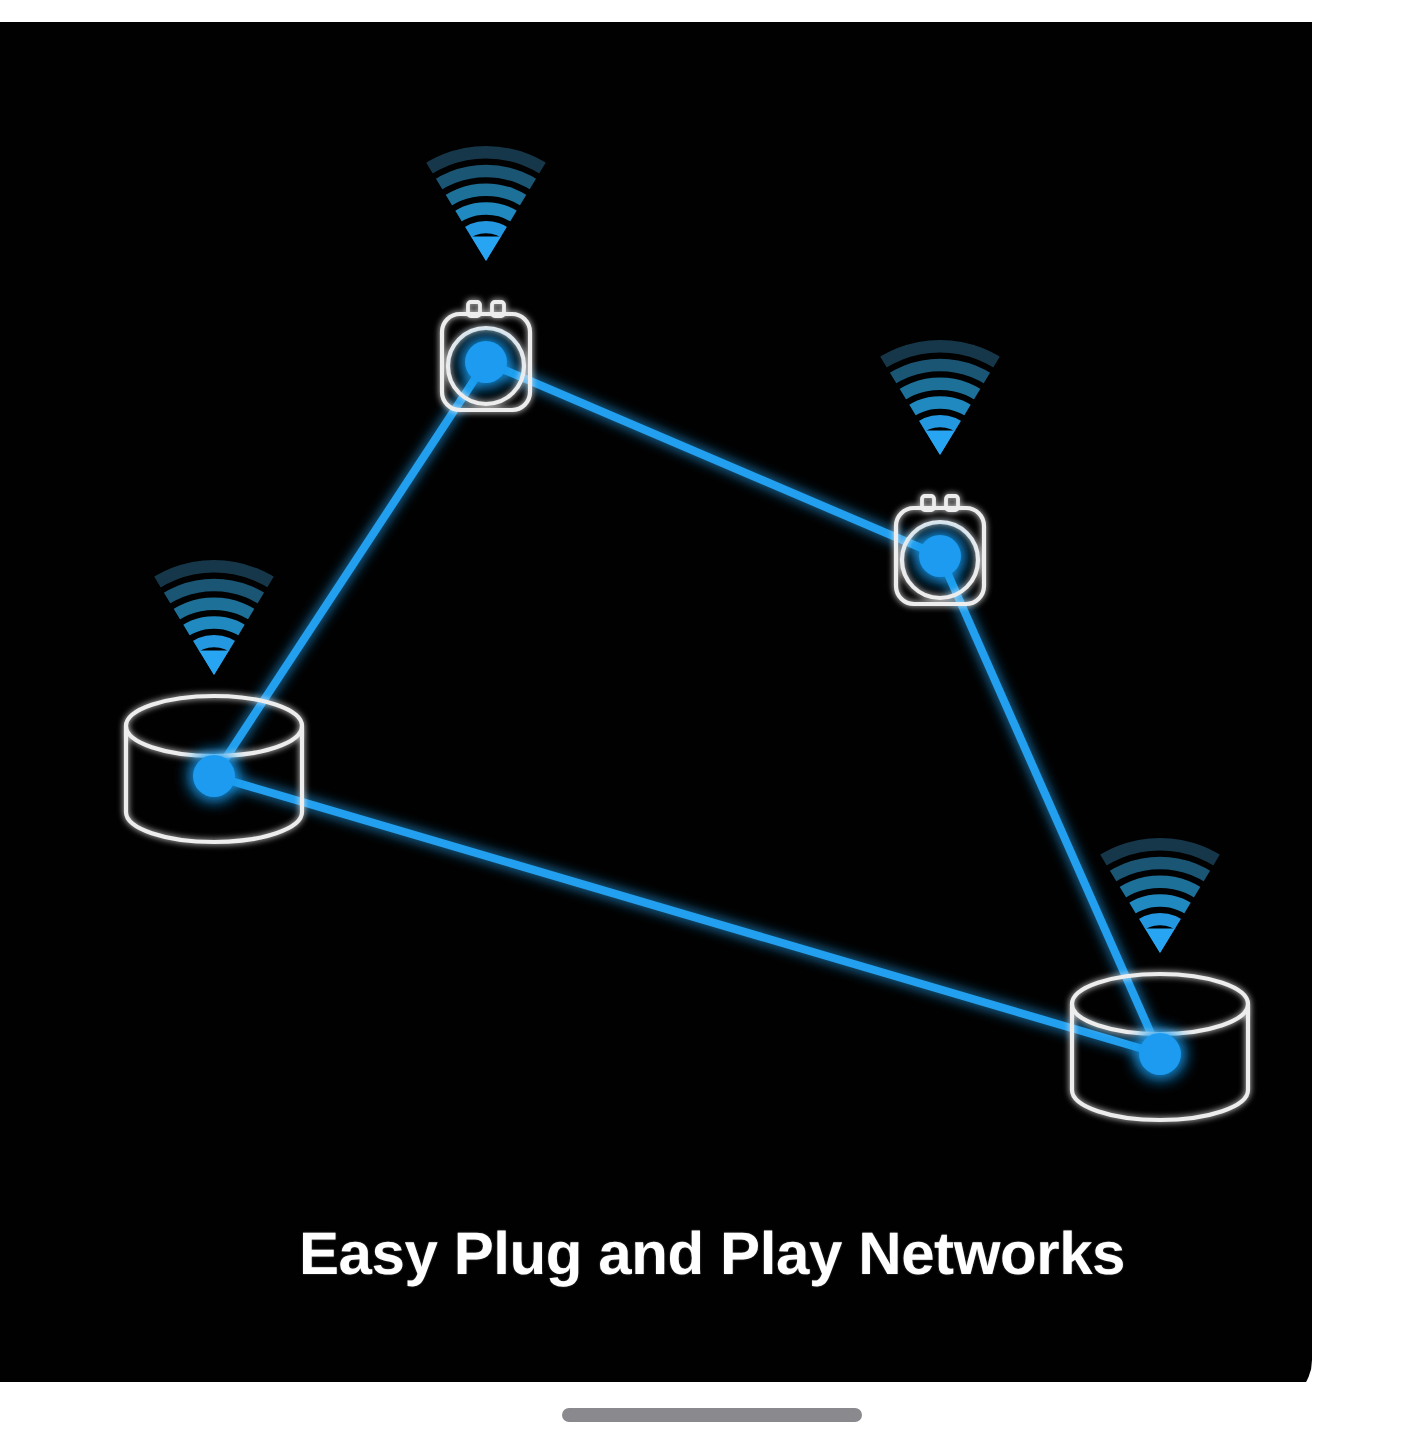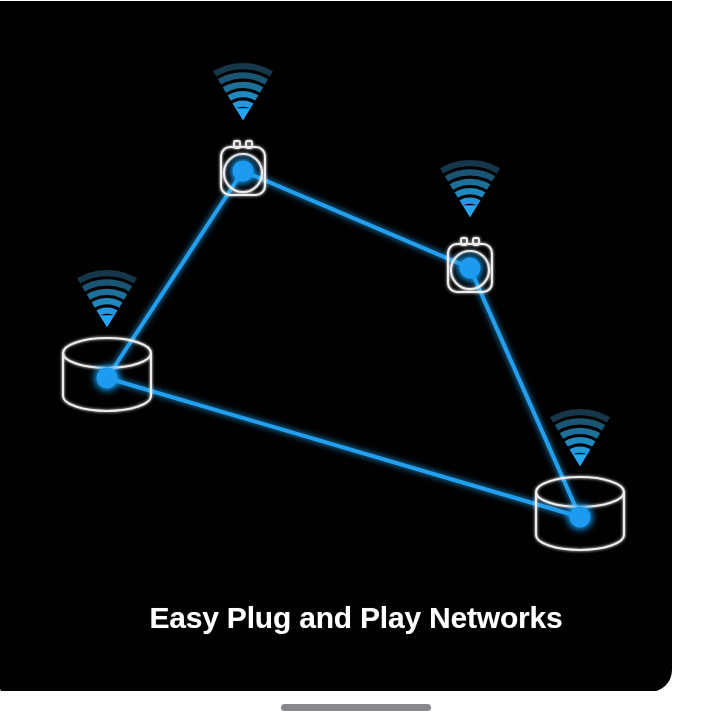--- a/index.html
+++ b/index.html
@@ -13,28 +13,27 @@
     position: relative;
     width: 712px;
     height: 717px;
     overflow: hidden;
     background: #ffffff;
   }
   
   .canvas {
     position: absolute;
     left: 0;
-    top: 1px;
+    top: 11px;
     width: 656px;
     height: 691px;
     background: #010101;
     border-bottom-left-radius: 4px;
     border-bottom-right-radius: 22px;
     overflow: hidden;
-    padding-left: 16px;
   }
   .scene {
     position: absolute;
     left: 0;
     top: 0;
     width: 712px;
     height: 691px;
   }
   
   .caption {

